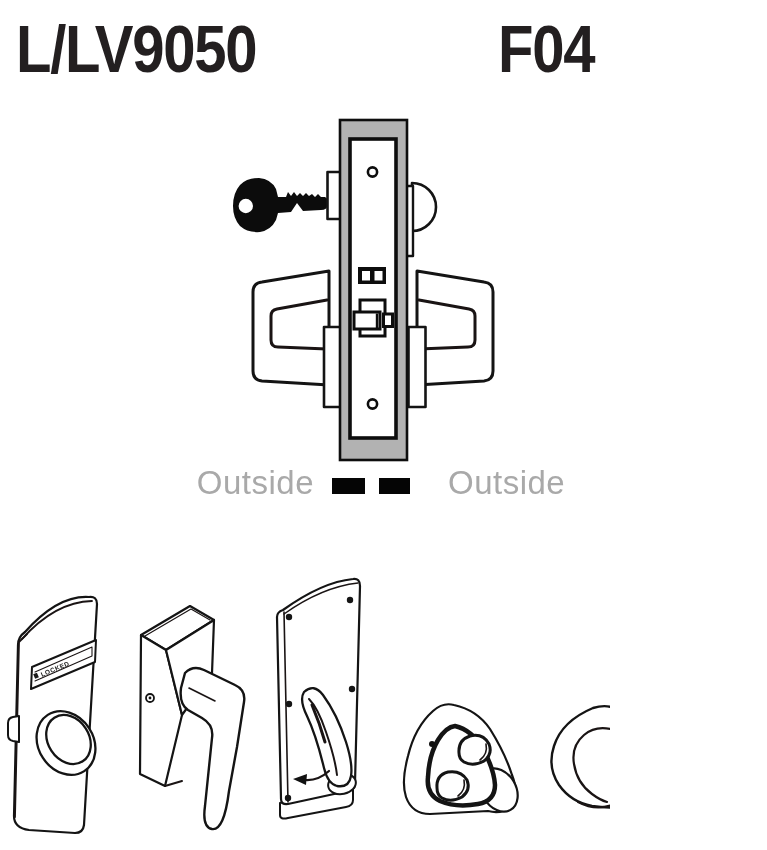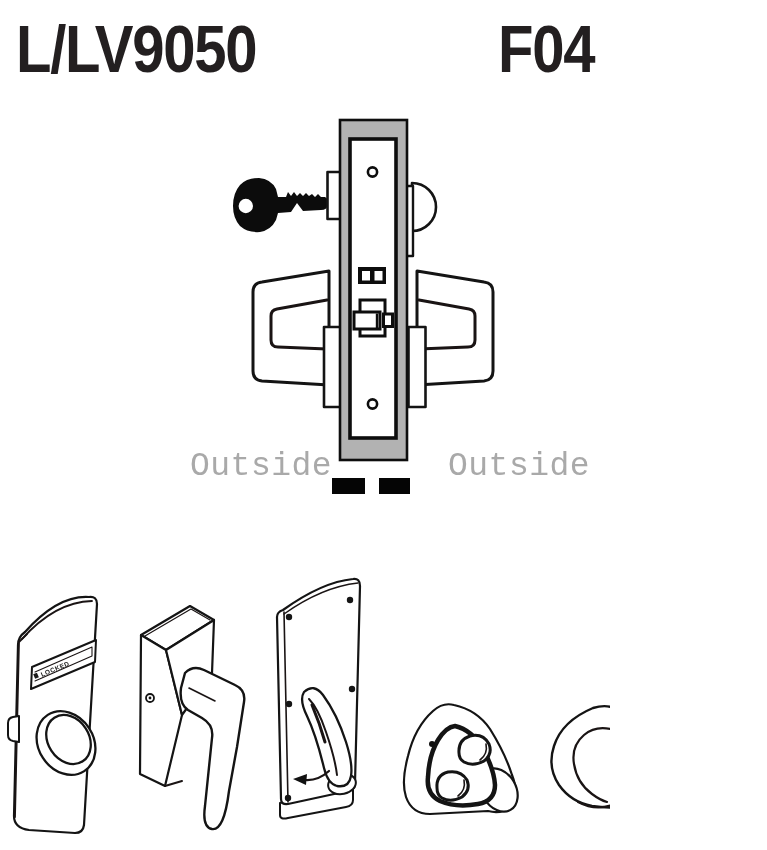--- a/index.html
+++ b/index.html
@@ -7,22 +7,22 @@
     position:relative;width:610px;height:850px;background:#fff;overflow:hidden;
     font-family:"Liberation Sans",sans-serif;
   }
   .title{
     position:absolute;top:16px;line-height:1;font-size:66px;font-weight:bold;
     color:#231f20;letter-spacing:-1.5px;white-space:nowrap;
   }
   .title-left{left:16px;transform:scaleX(.88);transform-origin:left top;}
   .title-right{right:16px;transform:scaleX(.88);transform-origin:right top;}
   .side-label{
-    position:absolute;top:450px;font-size:33px;color:#a9a9a9;line-height:1;
-    text-align:right;letter-spacing:.5px;font-family:Liberation Mono, monospace;
+    position:absolute;top:466px;font-size:33px;color:#a9a9a9;line-height:1;
+    text-align:right;letter-spacing:.5px;
   }
   .door-chip{position:absolute;top:478px;height:16px;background:#050505;}
   svg{position:absolute;display:block;}
   .ln{fill:none;stroke:#1a1414;stroke-linejoin:round;stroke-linecap:round;}
   .wh{fill:#ffffff;stroke:#141414;stroke-linejoin:round;}
 </style>
 </head>
 <body>
 
 <div id="page">

